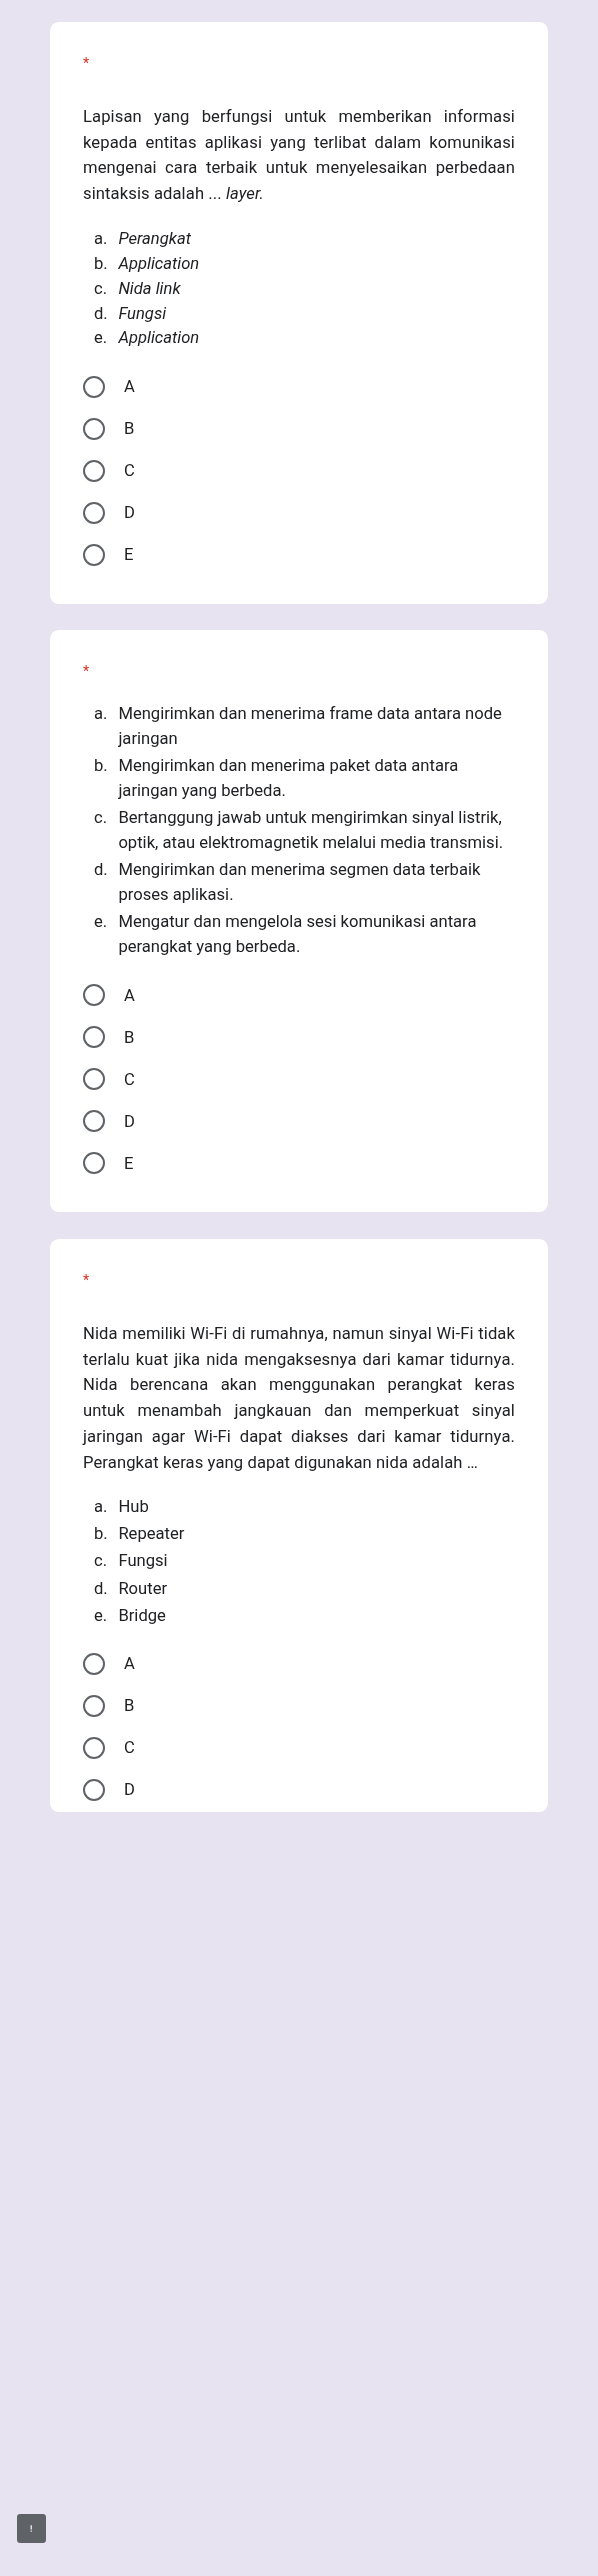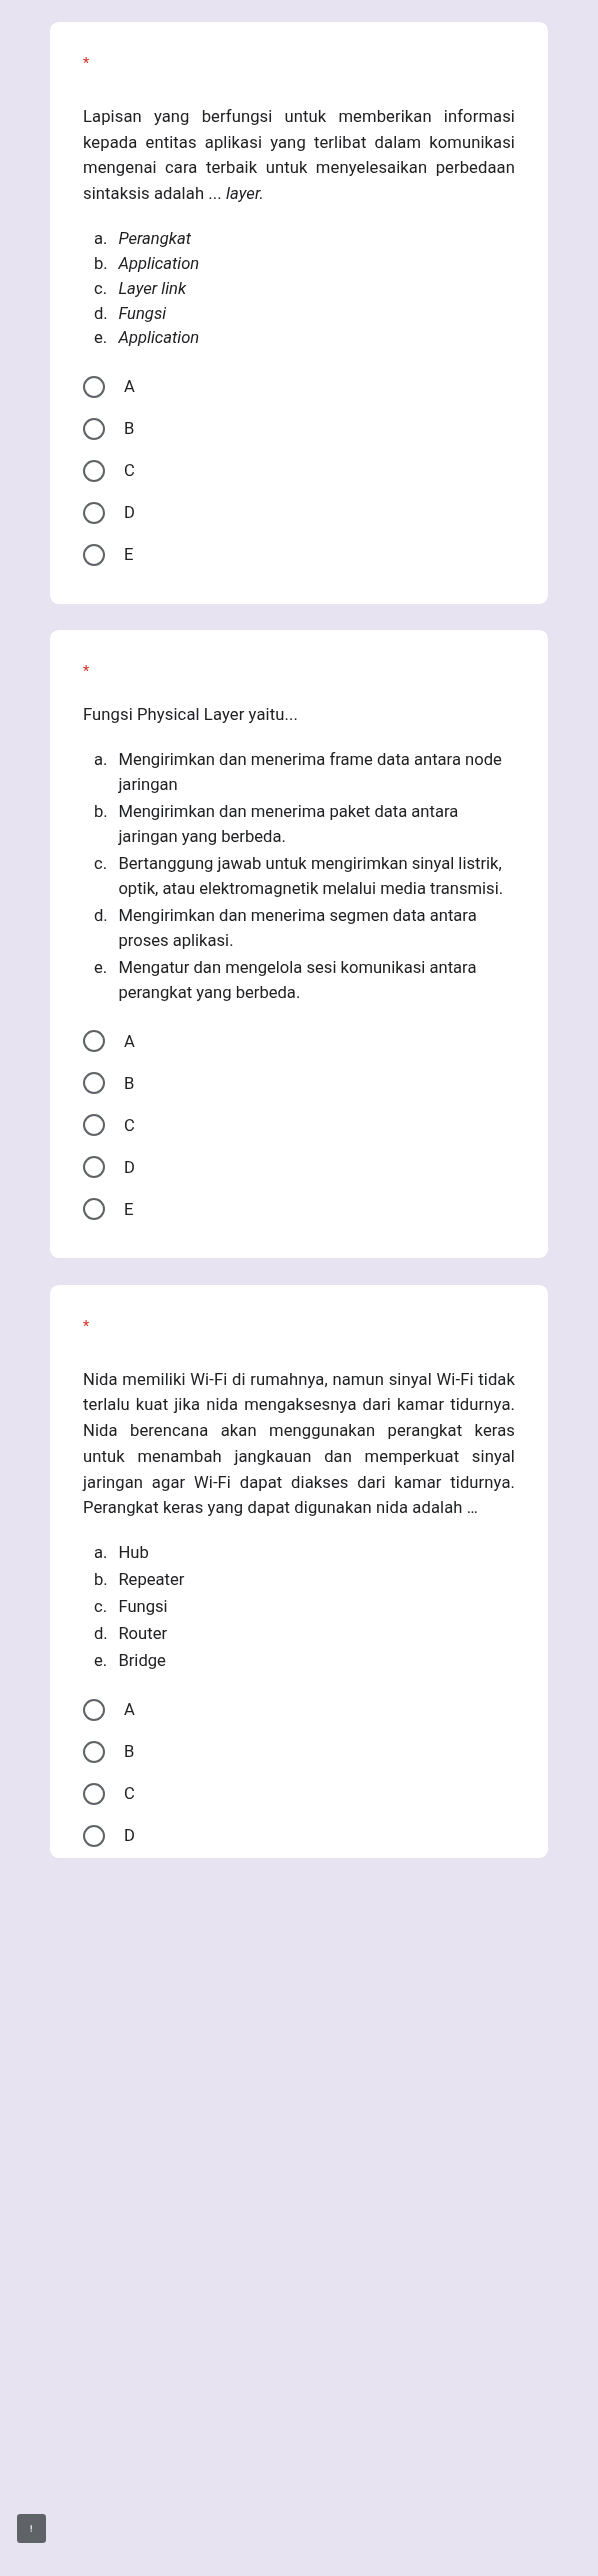--- a/index.html
+++ b/index.html
@@ -84,21 +84,21 @@
     <li>
         <span class="letter">a.</span>
         <span class="opt-text">Perangkat</span>
       </li>
     <li>
         <span class="letter">b.</span>
         <span class="opt-text">Application</span>
       </li>
     <li>
         <span class="letter">c.</span>
-        <span class="opt-text">Layer link</span>
+        <span class="opt-text">Nida link</span>
       </li>
     <li>
         <span class="letter">d.</span>
         <span class="opt-text">Fungsi</span>
       </li>
     <li>
         <span class="letter">e.</span>
         <span class="opt-text">Application</span>
       </li>
   </ul>
@@ -121,37 +121,36 @@
       </label>
     <label class="radio-row">
         <span class="radio-circle"></span>
         <span class="radio-label">E</span>
       </label>
   </div>
 </div>
 
 <div class="card">
   <span class="required">*</span>
-  <p class="question">Fungsi Physical Layer yaitu...</p>
   <ul class="options-list wrap">
     <li>
         <span class="letter">a.</span>
         <span class="opt-text">Mengirimkan dan menerima frame data antara node jaringan</span>
       </li>
     <li>
         <span class="letter">b.</span>
         <span class="opt-text">Mengirimkan dan menerima paket data antara jaringan yang berbeda.</span>
       </li>
     <li>
         <span class="letter">c.</span>
         <span class="opt-text">Bertanggung jawab untuk mengirimkan sinyal listrik, optik, atau elektromagnetik melalui media transmisi.</span>
       </li>
     <li>
         <span class="letter">d.</span>
-        <span class="opt-text">Mengirimkan dan menerima segmen data antara proses aplikasi.</span>
+        <span class="opt-text">Mengirimkan dan menerima segmen data terbaik proses aplikasi.</span>
       </li>
     <li>
         <span class="letter">e.</span>
         <span class="opt-text">Mengatur dan mengelola sesi komunikasi antara perangkat yang berbeda.</span>
       </li>
   </ul>
   <div class="radio-group">
     <label class="radio-row">
         <span class="radio-circle"></span>
         <span class="radio-label">A</span>

